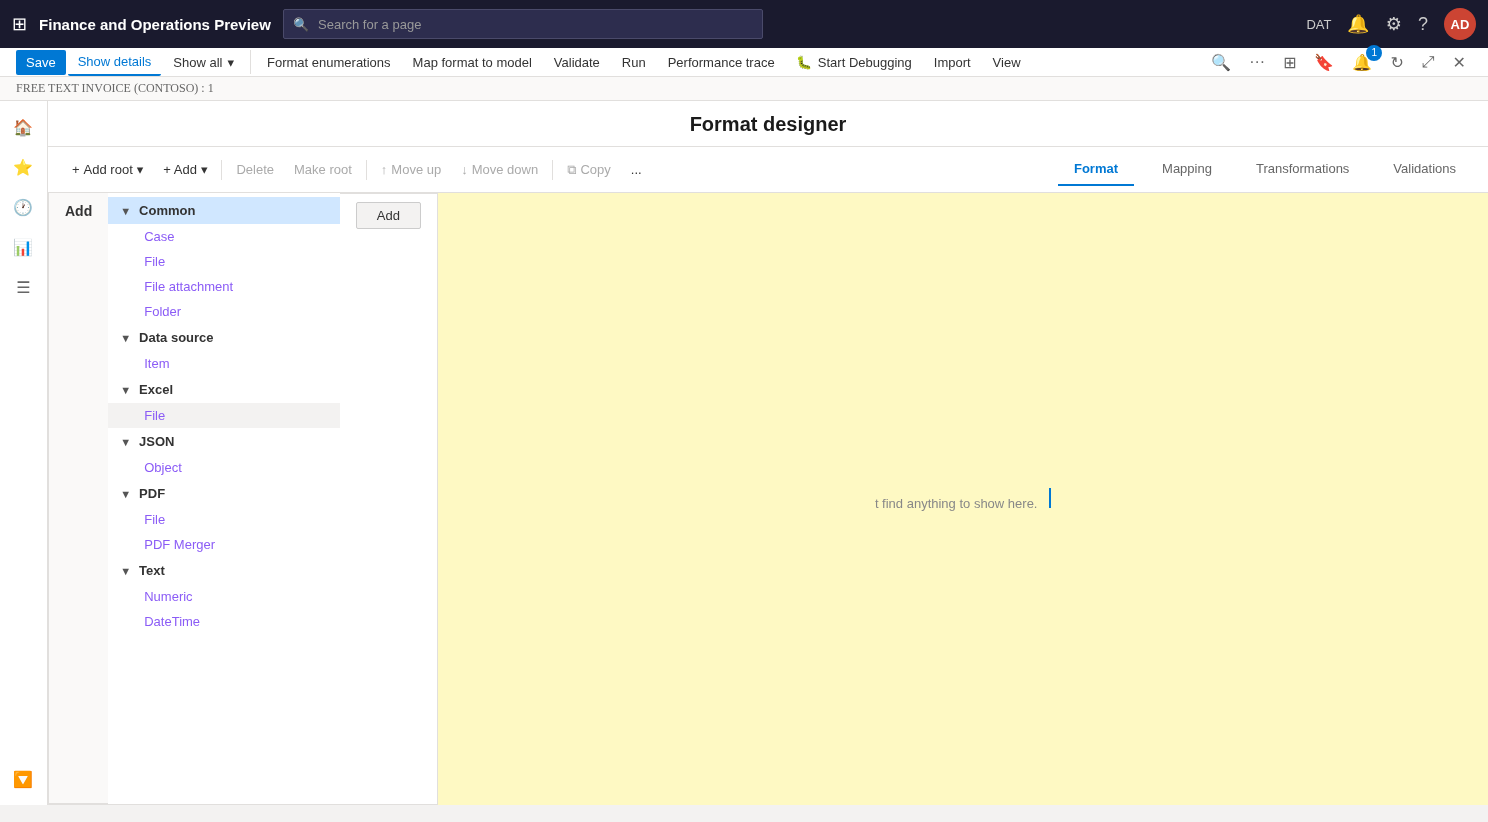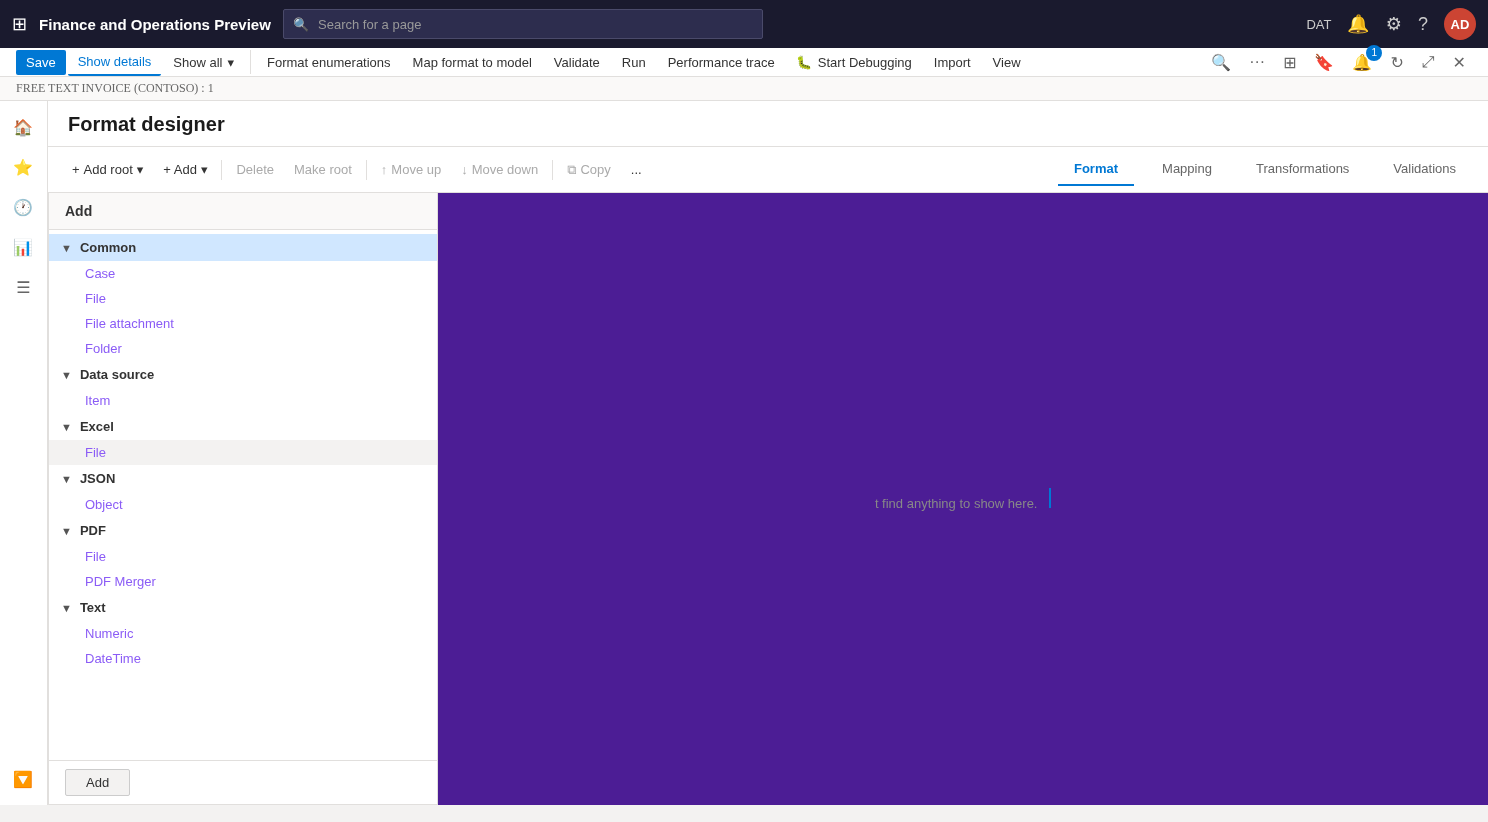--- a/index.html
+++ b/index.html
@@ -128,20 +128,21 @@
       flex: 1;
       display: flex;
       flex-direction: column;
       overflow: hidden;
     }
 
     .page-header {
       background: #fff;
       padding: 12px 20px 0 20px;
       border-bottom: 1px solid #e1dfdd;
+      text-align: center;
     }
     .page-title {
       font-size: 20px;
       font-weight: 600;
       color: #1b1b1b;
       margin-bottom: 10px;
     }
 
     
     .toolbar {
@@ -184,21 +185,21 @@
       overflow: hidden;
     }
 
     
     .dropdown-panel {
       width: 390px;
       background: #fff;
       border: 1px solid #e1dfdd;
       border-top: none;
       display: flex;
-      flex-direction: column;
+      flex-direction: row;
       overflow: hidden;
       z-index: 100;
     }
     .dp-header {
       padding: 10px 16px;
       font-weight: 600;
       font-size: 14px;
       border-bottom: 1px solid #e1dfdd;
       background: #faf9f8;
     }
@@ -235,21 +236,21 @@
       border: 1px solid #ccc;
       border-radius: 2px;
       cursor: pointer;
       font-size: 13px;
       color: #333;
     }
 
     
     .main-canvas {
       flex: 1;
-      background: #4c1d95;
+      background: #fef9c3;
       display: flex;
       align-items: center;
       justify-content: center;
       color: #888;
       font-size: 13px;
     }
     .canvas-cursor {
       width: 2px; height: 20px;
       background: #0078d4;
       display: inline-block;

